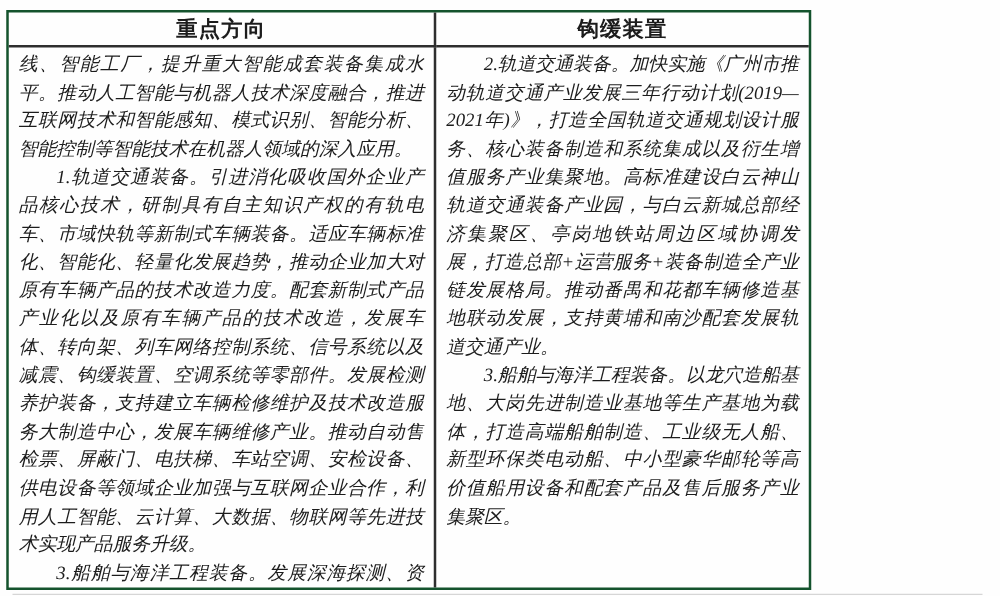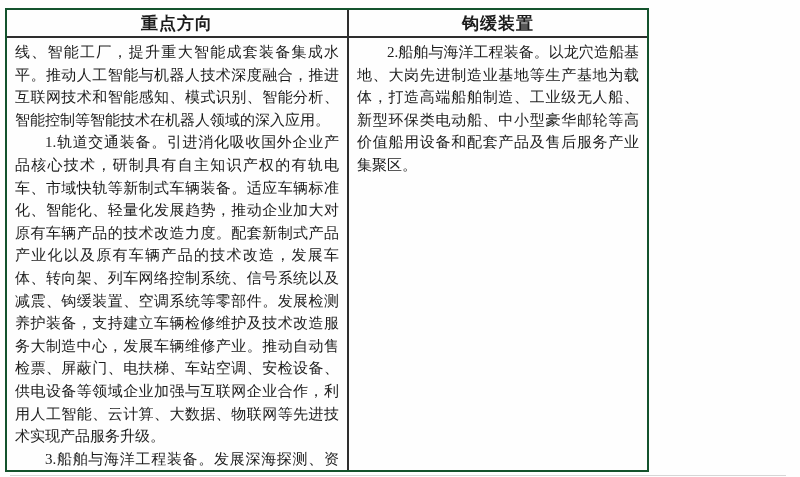--- a/index.html
+++ b/index.html
@@ -44,20 +44,21 @@
   .col-divider {
     border-right: 2px solid #2e2e2e;
   }
   .body-cell {
     box-sizing: border-box;
     padding: 3px 8px 12px 8px;
     font-size: 15px;
     line-height: 22.6px;
     text-align: justify;
     overflow: hidden;
+    font-style: italic;
   }
   .para {
     margin: 0;
     text-indent: 0;
   }
   .para.indented {
     text-indent: 2em;
   }
   .page-bottom-edge {
     position: absolute;
@@ -77,19 +78,20 @@
 
     <div class="header-cell">钩缓装置</div>
 
     <div class="body-cell col-divider">
       <p class="para">线、智能工厂，提升重大智能成套装备集成水平。推动人工智能与机器人技术深度融合，推进互联网技术和智能感知、模式识别、智能分析、智能控制等智能技术在机器人领域的深入应用。</p>
       <p class="para indented">1.轨道交通装备。引进消化吸收国外企业产品核心技术，研制具有自主知识产权的有轨电车、市域快轨等新制式车辆装备。适应车辆标准化、智能化、轻量化发展趋势，推动企业加大对原有车辆产品的技术改造力度。配套新制式产品产业化以及原有车辆产品的技术改造，发展车体、转向架、列车网络控制系统、信号系统以及减震、钩缓装置、空调系统等零部件。发展检测养护装备，支持建立车辆检修维护及技术改造服务大制造中心，发展车辆维修产业。推动自动售检票、屏蔽门、电扶梯、车站空调、安检设备、供电设备等领域企业加强与互联网企业合作，利用人工智能、云计算、大数据、物联网等先进技术实现产品服务升级。</p>
       <p class="para indented">3.船舶与海洋工程装备。发展深海探测、资源开发利用、海上作业保障装备及其关键系统和专用设备。突破高端船舶设计建造技术，掌握重点配套设备集成化、</p>
     </div>
 
     <div class="body-cell">
-      <p class="para indented">2.船舶与海洋工程装备。以龙穴造船基地、大岗先进制造业基地等生产基地为载体，打造高端船舶制造、工业级无人船、新型环保类电动船、中小型豪华邮轮等高价值船用设备和配套产品及售后服务产业集聚区。</p>
+      <p class="para indented">2.轨道交通装备。加快实施《广州市推动轨道交通产业发展三年行动计划(2019—2021年)》，打造全国轨道交通规划设计服务、核心装备制造和系统集成以及衍生增值服务产业集聚地。高标准建设白云神山轨道交通装备产业园，与白云新城总部经济集聚区、亭岗地铁站周边区域协调发展，打造总部+运营服务+装备制造全产业链发展格局。推动番禺和花都车辆修造基地联动发展，支持黄埔和南沙配套发展轨道交通产业。</p>
+      <p class="para indented">3.船舶与海洋工程装备。以龙穴造船基地、大岗先进制造业基地等生产基地为载体，打造高端船舶制造、工业级无人船、新型环保类电动船、中小型豪华邮轮等高价值船用设备和配套产品及售后服务产业集聚区。</p>
     </div>
 
   </div>
 
   <div class="page-bottom-edge"></div>
 </div>
 
 </body></html>

